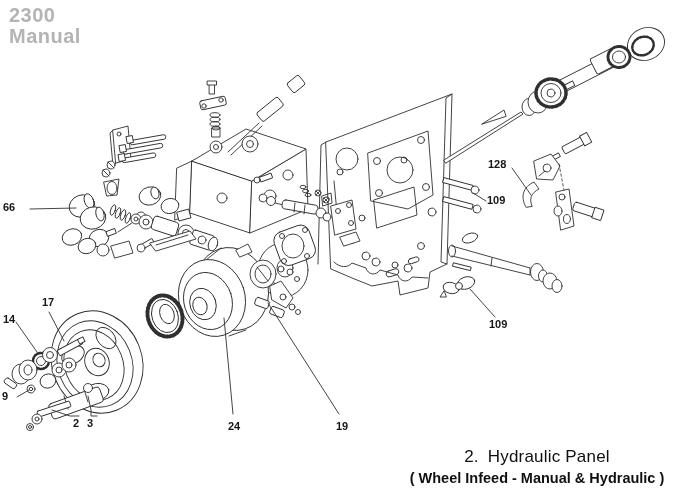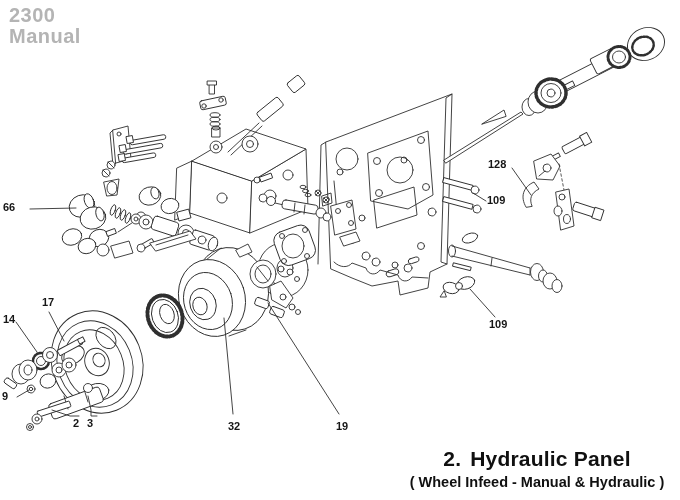--- a/index.html
+++ b/index.html
@@ -14,21 +14,21 @@
   .pl-14{left:3px;top:314px}
   .pl-13{left:2px;top:391px}
   .pl-2{left:73px;top:418px}
   .pl-3{left:87px;top:418px}
   .pl-24{left:228px;top:421px}
   .pl-35{left:336px;top:421px}
   .pl-128{left:488px;top:159px}
   .pl-109a{left:487px;top:195px}
   .pl-109b{left:489px;top:319px}
   .caption{position:absolute;left:398px;top:447px;width:278px;text-align:center;color:#101010;}
-  .cap1{font-size:21px;font-weight:bold;letter-spacing:.2px;}
+  .cap1{font-size:17px;font-weight:normal;letter-spacing:.2px;}
   .cap1 .fignum{margin-right:9px;}
   .cap2{font-size:14.5px;font-weight:bold;margin-top:3px;white-space:nowrap;}
 </style>
 </head>
 <body>
 
 <div class="page">
 
   <div class="logo">
     <div>2300</div>
@@ -348,21 +348,21 @@
       </g>
     </g>
   </svg>
 
   <span class="part-label pl-66">66</span>
   <span class="part-label pl-17">17</span>
   <span class="part-label pl-14">14</span>
   <span class="part-label pl-13">9</span>
   <span class="part-label pl-2">2</span>
   <span class="part-label pl-3">3</span>
-  <span class="part-label pl-24">32</span>
+  <span class="part-label pl-24">24</span>
   <span class="part-label pl-35">19</span>
   <span class="part-label pl-128">128</span>
   <span class="part-label pl-109a">109</span>
   <span class="part-label pl-109b">109</span>
 
   <div class="caption">
     <div class="cap1">
       <span class="fignum">2.</span><span>Hydraulic Panel</span>
     </div>
     <div class="cap2">( Wheel Infeed - Manual &amp; Hydraulic )</div>

